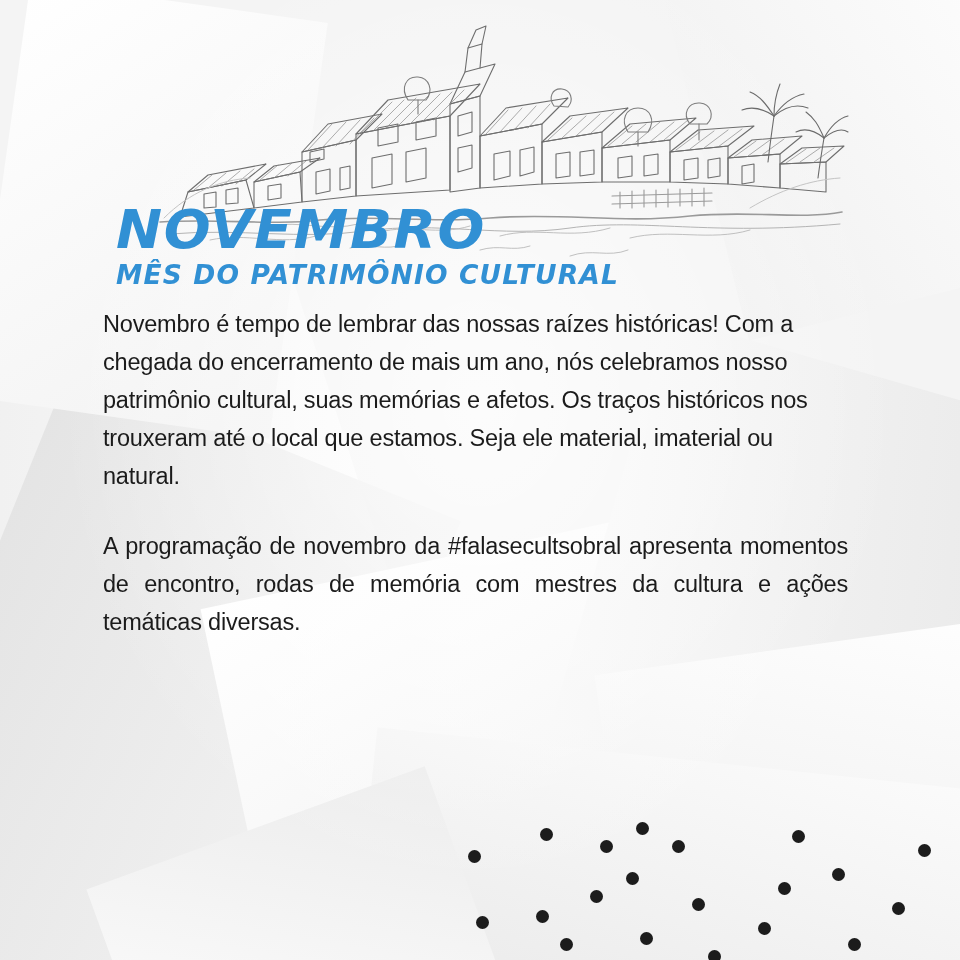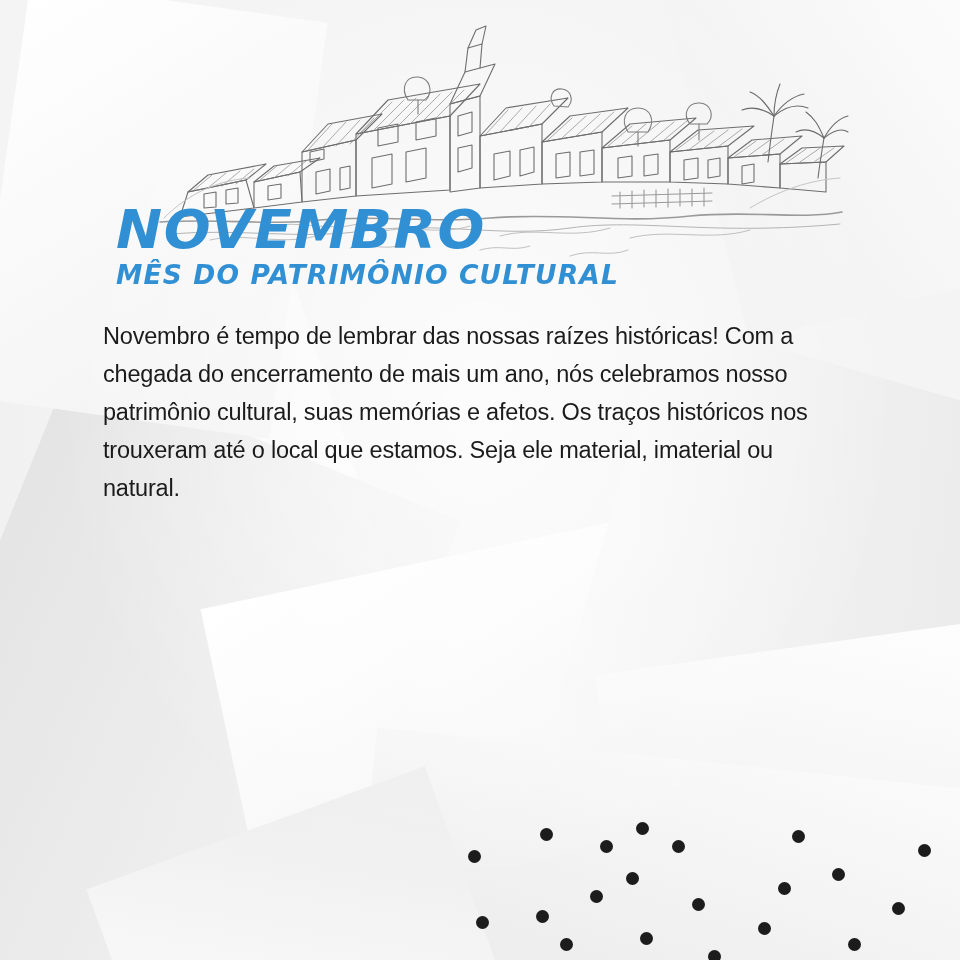--- a/index.html
+++ b/index.html
@@ -149,21 +149,21 @@
     left: 103px;
     top: 305px;
     width: 745px;
     z-index: 5;
   }
   .para {
     font-family: "Liberation Sans", sans-serif;
     font-size: 23.5px;
     line-height: 38px;
     color: #1b1b1b;
-    margin: 12px 0 32px 0;
+    margin: 0 0 32px 0;
     letter-spacing: -0.2px;
   }
   .para.justified {
     text-align: justify;
   }
   .para:last-child { margin-bottom: 0; }
 </style>
 </head>
 <body>
 
@@ -348,20 +348,21 @@
     </svg>
   </div>
 
   <div class="title-block">
     <h1 class="title-main">NOVEMBRO</h1>
     <h2 class="title-sub">MÊS DO PATRIMÔNIO CULTURAL</h2>
   </div>
 
   <div class="body-copy">
     <p class="para">Novembro é tempo de lembrar das nossas raízes históricas! Com a chegada do encerramento de mais um ano, nós celebramos nosso patrimônio cultural, suas memórias e afetos. Os traços históricos nos trouxeram até o local que estamos. Seja ele material, imaterial ou natural.</p>
+    <p class="para justified">A programação de novembro da #falasecultsobral apresenta momentos de encontro, rodas de memória com mestres da cultura e ações temáticas diversas.</p>
   </div>
 
   <div class="dots">
     <div class="dot" style="left:28px;  top:40px;"></div>
     <div class="dot" style="left:100px; top:18px;"></div>
     <div class="dot" style="left:160px; top:30px;"></div>
     <div class="dot" style="left:196px; top:12px;"></div>
     <div class="dot" style="left:186px; top:62px;"></div>
     <div class="dot" style="left:150px; top:80px;"></div>
     <div class="dot" style="left:96px;  top:100px;"></div>

